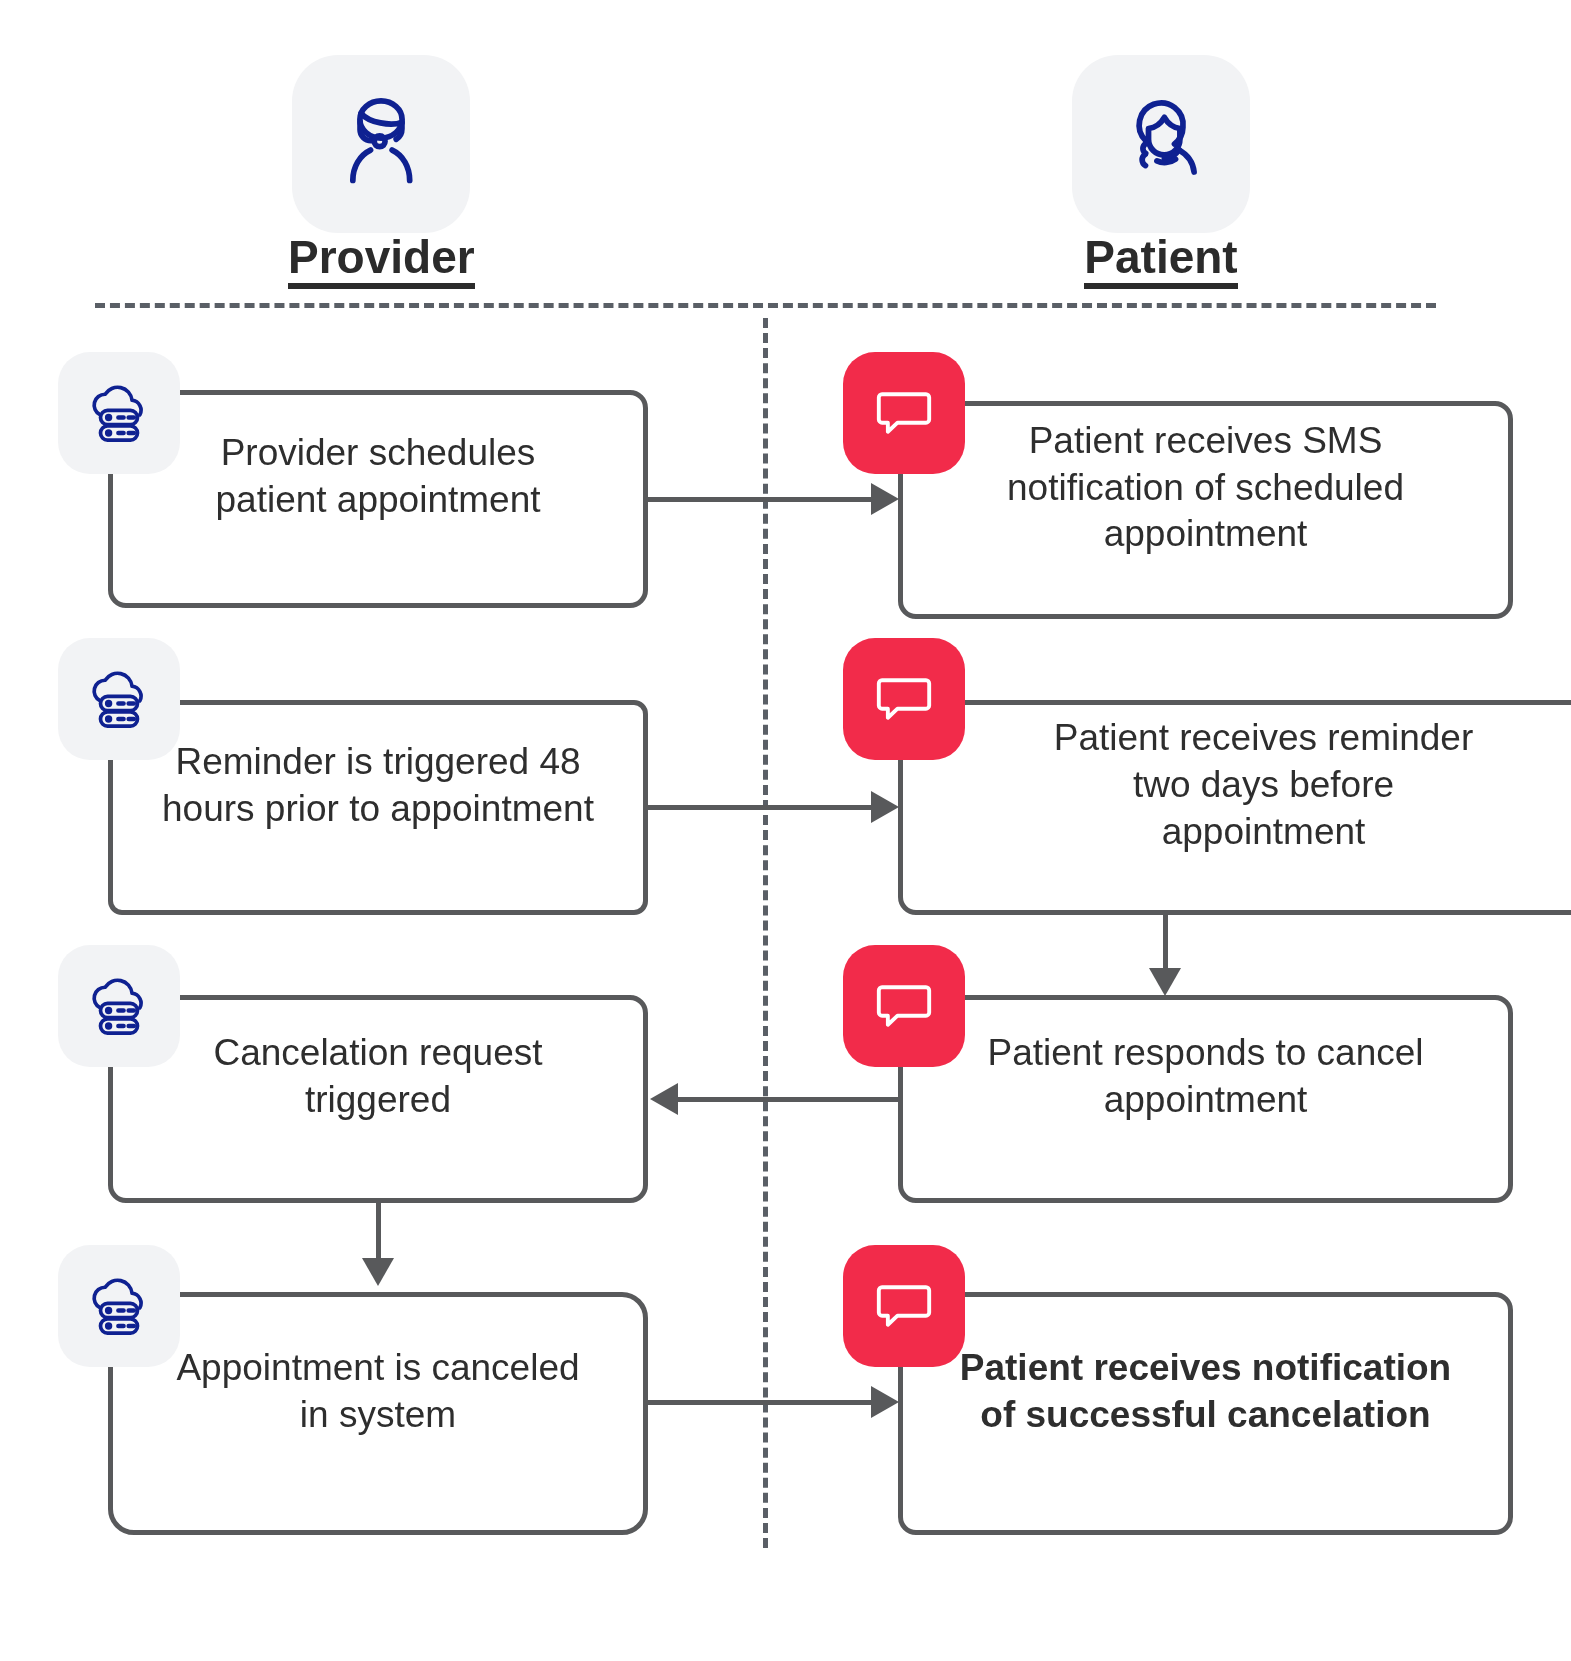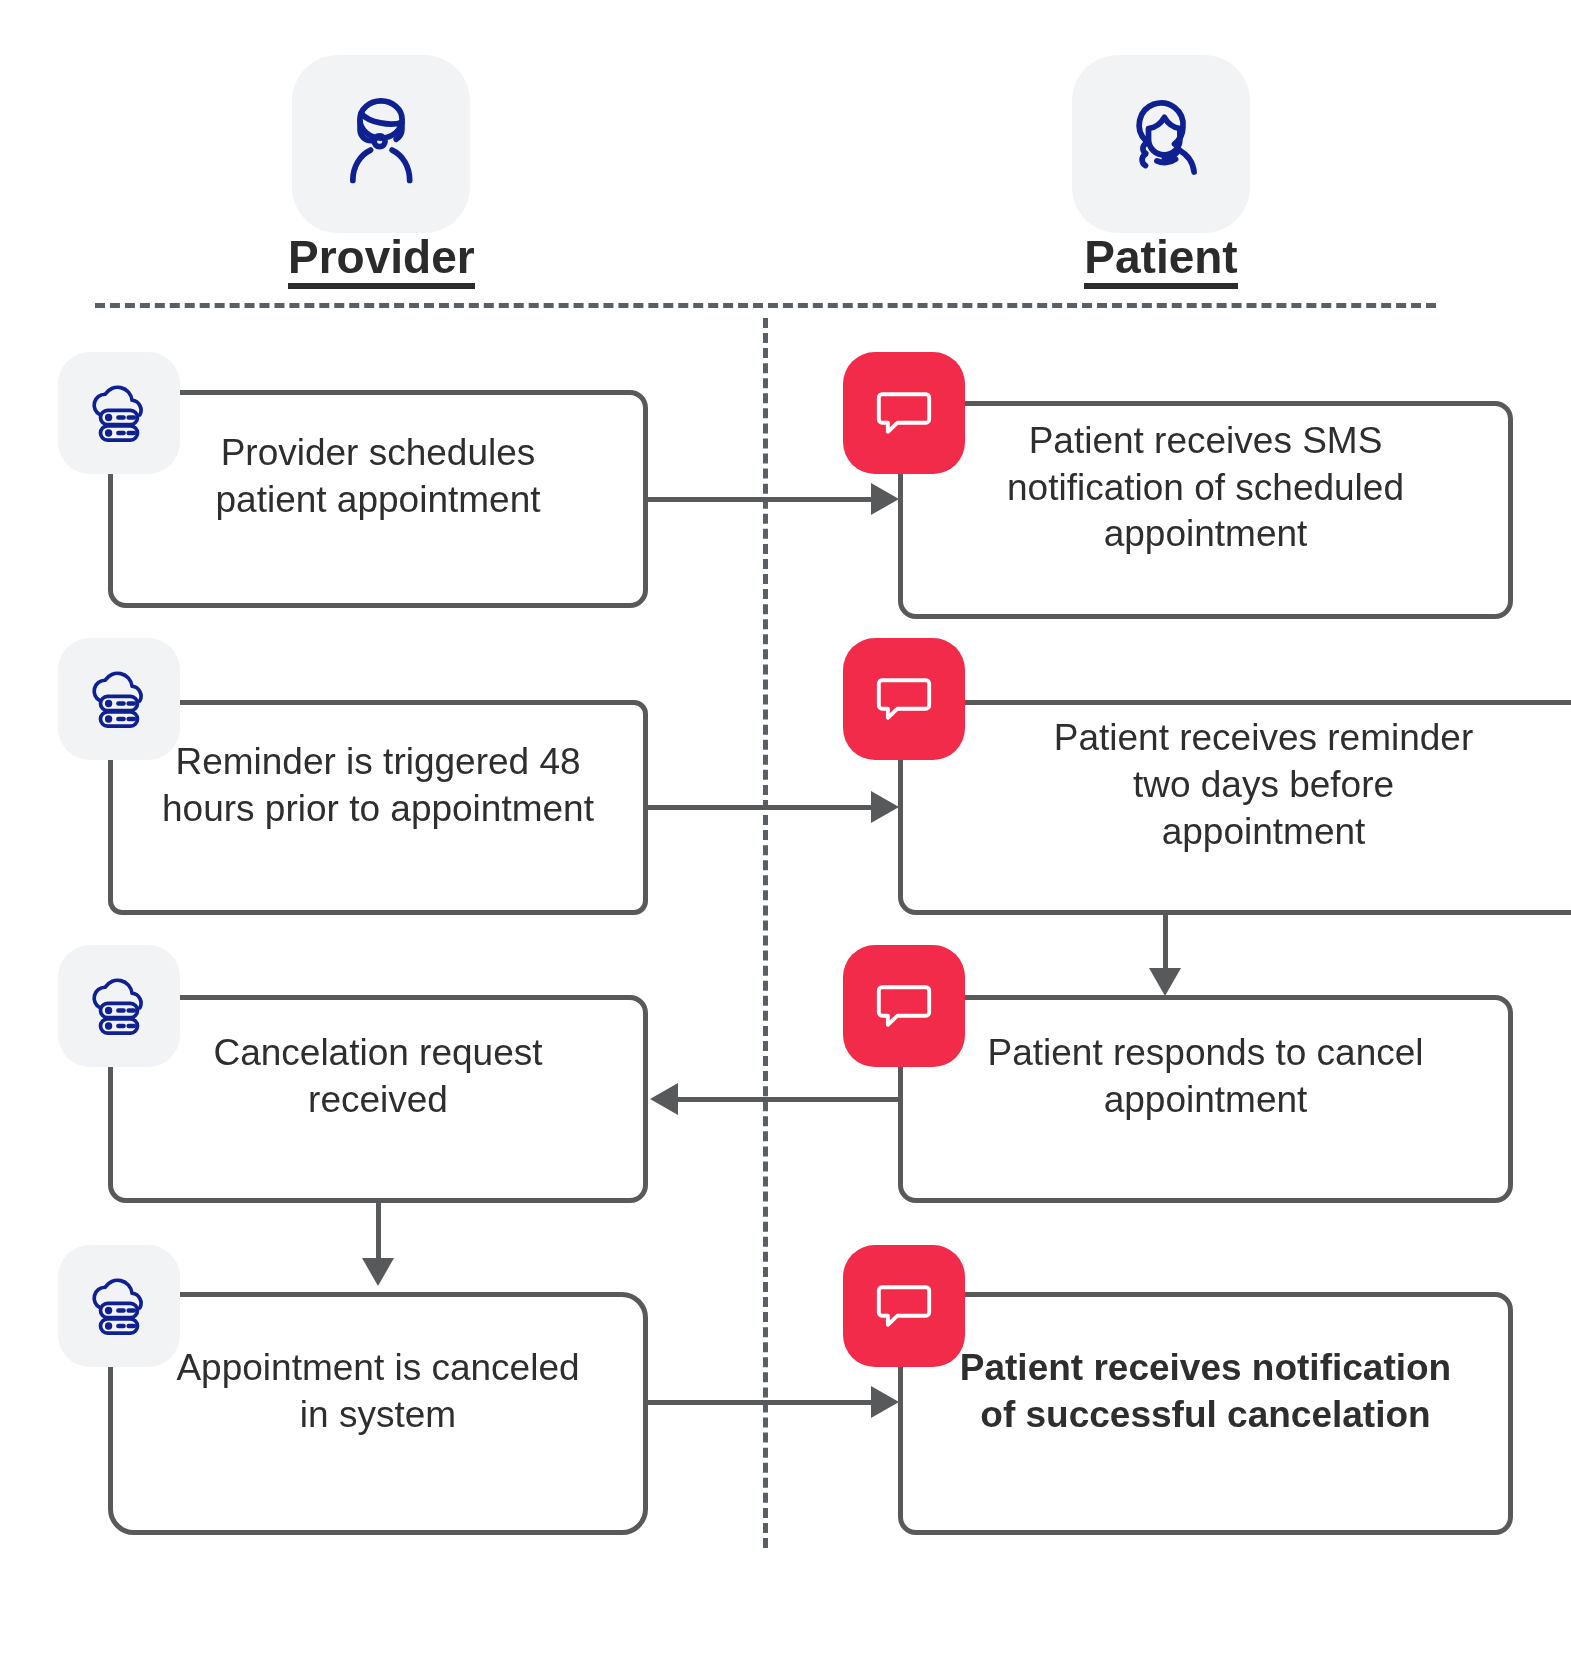--- a/index.html
+++ b/index.html
@@ -200,21 +200,21 @@
         <rect x="16" y="43.2" width="32" height="12.2" rx="6.1"></rect>
         <circle cx="23" cy="35.9" r="1.6"></circle>
         <circle cx="23" cy="49.3" r="1.6"></circle>
         <path d="M31.5 35.9 h4.4 M40.4 35.9 h4.4 M31.5 49.3 h4.4 M40.4 49.3 h4.4" stroke-width="4"></path>
       </g>
     </svg>
   </div>
 
   <div class="node left" style="left:108px; top:995px; width:540px; height:208px;">
     <div class="node-text">Cancelation request
-received</div>
+triggered</div>
   </div>
   <div class="badge server" style="left:58px; top:945px;">
     <svg width="74" height="74" viewBox="0 0 64 64">
       <g fill="none" stroke="#0f2191" stroke-width="3.2" stroke-linecap="round" stroke-linejoin="round">
         <path d="M15.5 33.5 A9.4 9.4 0 0 1 20 15.8 A12.6 12.6 0 0 1 43.3 21 A8.6 8.6 0 0 1 50 33.7"></path>
         <rect x="16" y="29.8" width="32" height="12.2" rx="6.1"></rect>
         <rect x="16" y="43.2" width="32" height="12.2" rx="6.1"></rect>
         <circle cx="23" cy="35.9" r="1.6"></circle>
         <circle cx="23" cy="49.3" r="1.6"></circle>
         <path d="M31.5 35.9 h4.4 M40.4 35.9 h4.4 M31.5 49.3 h4.4 M40.4 49.3 h4.4" stroke-width="4"></path>

